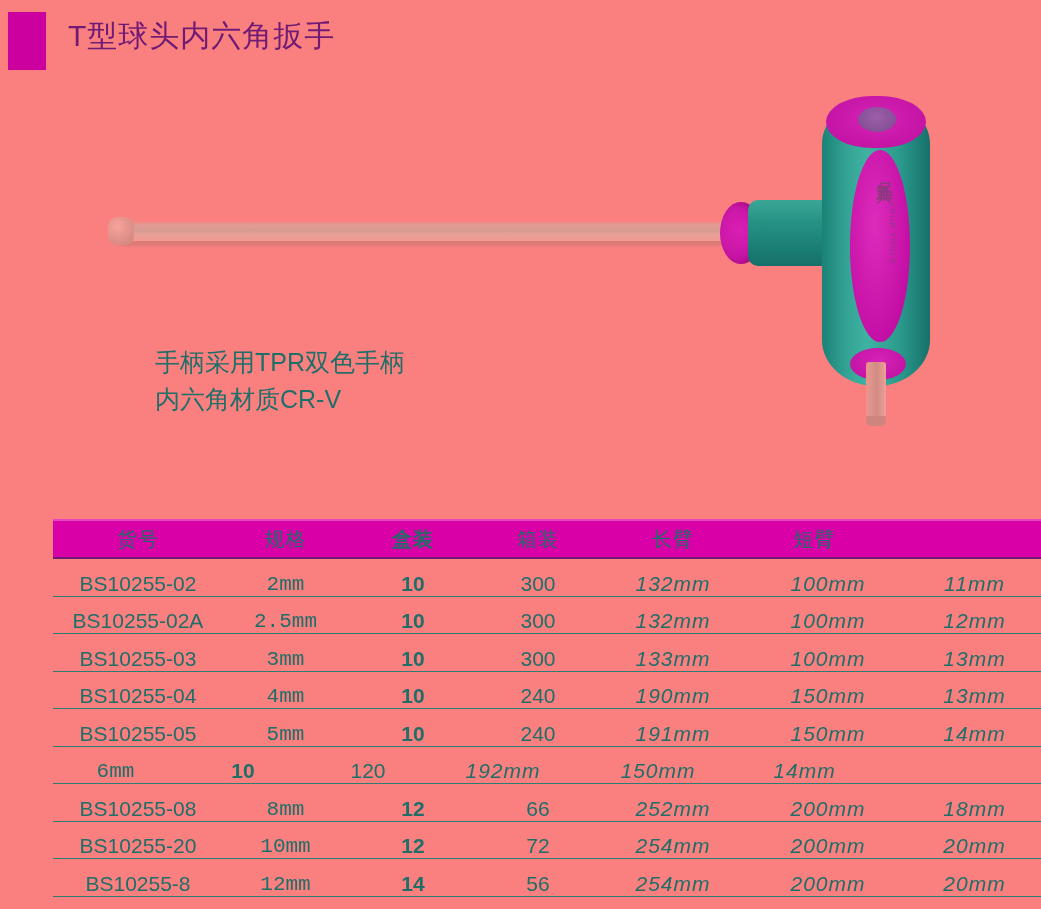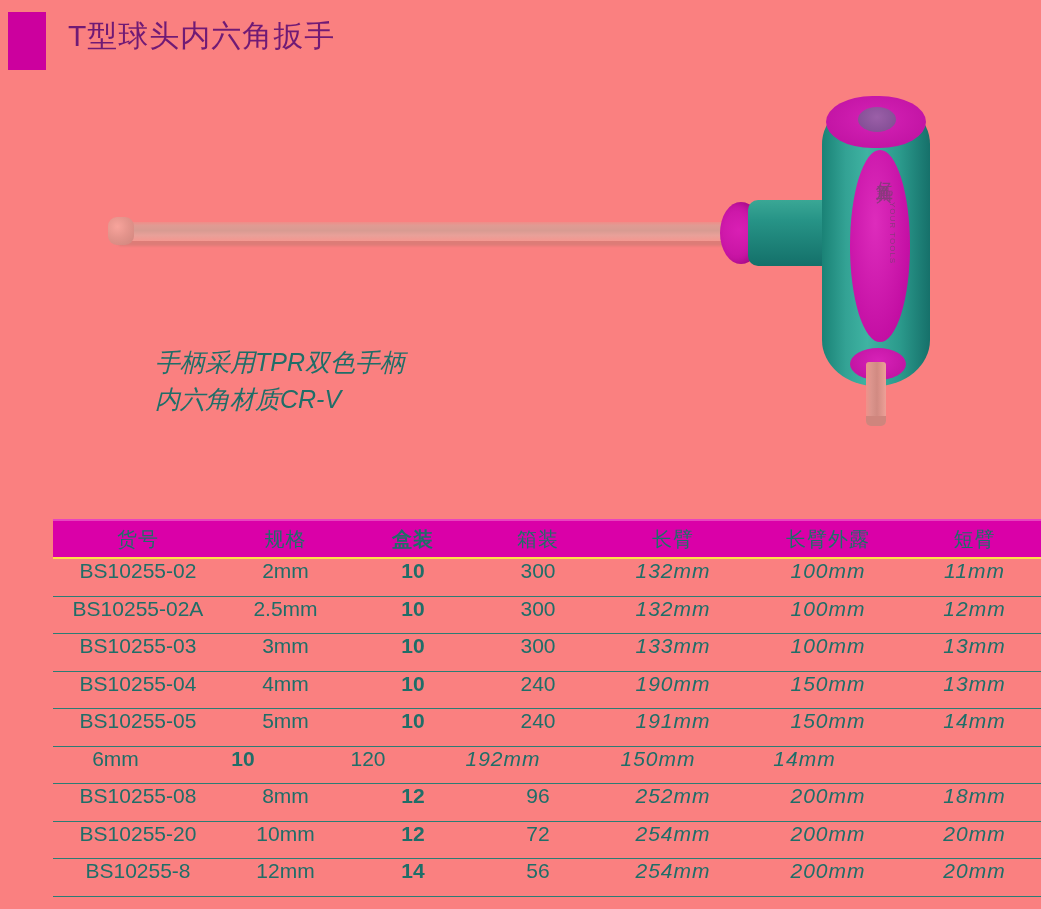--- a/index.html
+++ b/index.html
@@ -200,63 +200,63 @@
 
   
   #feature-text {
     position: absolute;
     left: 155px;
     top: 344px;
     color: #1f6e68;
     font-size: 25px;
     line-height: 37px;
   }
-  #feature-text div { white-space: nowrap; font-style: italic; }
+  #feature-text div { white-space: nowrap; }
 
   
   #spec-table {
     position: absolute;
     left: 53px;
     top: 519px;
     width: 988px;
   }
   .tbl-head {
     display: flex;
     background: #da00a8;
     height: 40px;
     align-items: center;
     border-top: 2px solid #e843bf;
-    border-bottom: 2px solid #fde047;
+    border-bottom: 2px solid #701a75;
     box-sizing: border-box;
   }
   .tbl-head .cell {
     color: #1f6e68;
     font-size: 20px;
     text-align: center;
     letter-spacing: 1px;
     white-space: nowrap;
   }
   .tbl-row {
     display: flex;
     height: 37.5px;
-    align-items: flex-start;
+    align-items: flex-end;
     border-bottom: 1px solid #2c7c74;
     box-sizing: border-box;
   }
   .tbl-row .cell {
     color: #1f6e68;
     font-size: 21px;
     text-align: center;
     white-space: nowrap;
   }
   .tbl-row .cell.code { font-size: 21px; }
   .tbl-row .cell.mm  { letter-spacing: 1px; font-style: italic; }
 
   .c0 { width: 170px; }
-  .c1 { width: 125px; }
+  .c1 { width: 125px; font-family: Liberation Mono, monospace; }
   .c2 { width: 130px; font-weight: bold; }
   .c3 { width: 120px; }
   .c4 { width: 150px; }
   .c5 { width: 160px; }
   .c6 { width: 133px; }
 </style>
 </head>
 <body>
 
 <div id="title-bar">
@@ -286,21 +286,20 @@
   <div>内六角材质CR-V</div>
 </div>
 
 <div id="spec-table">
   <div class="tbl-head">
     <div class="cell c0">货号</div>
     <div class="cell c1">规格</div>
     <div class="cell c2">盒装</div>
     <div class="cell c3">箱装</div>
     <div class="cell c4">长臂</div>
-    <div class="cell c5">长臂外露</div>
     <div class="cell c6">短臂</div>
   </div>
 
   <div class="tbl-row">
     <div class="cell c0 code">BS10255-02</div>
     <div class="cell c1">2mm</div>
     <div class="cell c2">10</div>
     <div class="cell c3">300</div>
     <div class="cell c4 mm">132mm</div>
     <div class="cell c5 mm">100mm</div>
@@ -353,21 +352,21 @@
     <div class="cell c3">120</div>
     <div class="cell c4 mm">192mm</div>
     <div class="cell c5 mm">150mm</div>
     <div class="cell c6 mm">14mm</div>
   </div>
 
   <div class="tbl-row">
     <div class="cell c0 code">BS10255-08</div>
     <div class="cell c1">8mm</div>
     <div class="cell c2">12</div>
-    <div class="cell c3">96</div>
+    <div class="cell c3">66</div>
     <div class="cell c4 mm">252mm</div>
     <div class="cell c5 mm">200mm</div>
     <div class="cell c6 mm">18mm</div>
   </div>
 
   <div class="tbl-row">
     <div class="cell c0 code">BS10255-20</div>
     <div class="cell c1">10mm</div>
     <div class="cell c2">12</div>
     <div class="cell c3">72</div>

